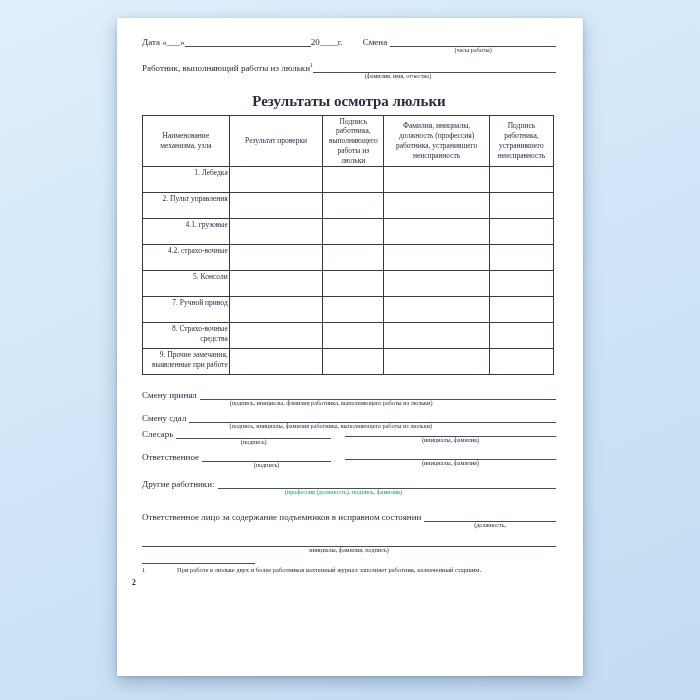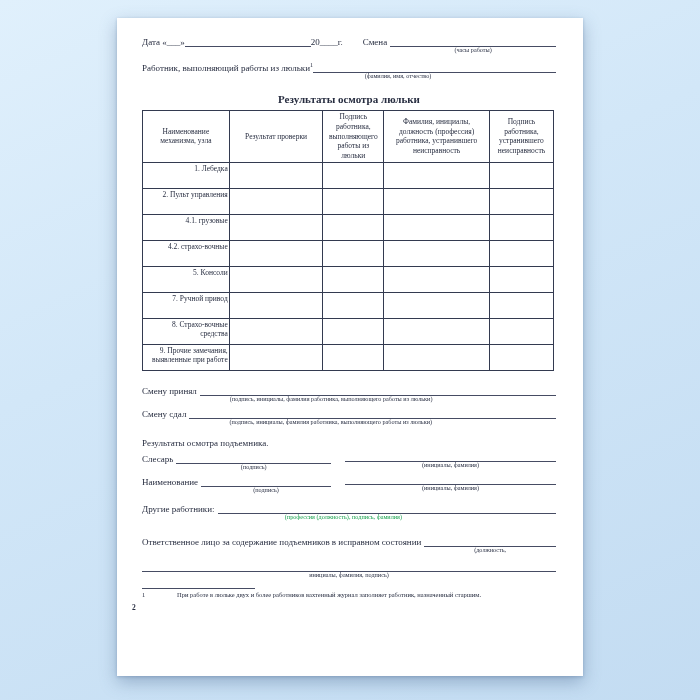--- a/index.html
+++ b/index.html
@@ -29,21 +29,21 @@
   .seg1 { width:189px; display:flex; align-items:flex-end; height:12px; }
   .gap14 { margin-left:14px; }
   .cap {
     position:absolute; top:100%; margin-top:1px;
     left:50%; transform:translateX(-50%);
     font-size:6.2px; line-height:1; white-space:nowrap; color:#2b3145;
   }
   .cap-left { left:30px; transform:none; }
   .cap-l37 { left:37%; }
   sup { font-size:6px; vertical-align:super; line-height:0; }
-  .tbl-title { text-align:center; font-weight:bold; font-size:11px; margin-top:18px; line-height:1.1; }
+  .tbl-title { text-align:center; font-weight:bold; font-size:15px; margin-top:18px; line-height:1.1; }
   table.insp { width:412px; border-collapse:collapse; table-layout:fixed; margin-top:5px; }
   table.insp th, table.insp td { border:1px solid #333a50; }
   table.insp thead th {
     height:48px; font-size:7.5px; line-height:1.3; font-weight:normal;
     text-align:center; vertical-align:middle; padding:1px 2px;
   }
   table.insp tbody td {
     height:24px; font-size:7.5px; line-height:1.25;
     vertical-align:top; text-align:right; padding:1px 1px 0 2px;
     white-space:normal;
@@ -162,39 +162,36 @@
       <span class="cap cap-left">(подпись, инициалы, фамилия работника, выполняющего работы из люльки)</span>
     </span>
   </div>
   <div class="frow" style="margin-top:11px">
     <span class="lbl">Смену сдал</span>
     <span class="bl grow" style="margin-left:3px">
       <span class="cap cap-left" style="left:40px">(подпись, инициалы, фамилия работника, выполняющего работы из люльки)</span>
     </span>
   </div>
 
-  <div class="frow section-title" style="margin-top:17px">
-    <span class="lbl">Результаты осмотра подъемника.</span>
-  </div>
 
   <div class="frow" style="margin-top:2px">
     <span class="seg1">
       <span class="lbl">Слесарь</span>
       <span class="bl grow" style="margin-left:3px">
         <span class="cap">(подпись)</span>
       </span>
     </span>
     <span class="bl grow gap14">
       <span class="cap">(инициалы, фамилия)</span>
     </span>
   </div>
 
   <div class="frow" style="margin-top:11px">
     <span class="seg1">
-      <span class="lbl">Наименование</span>
+      <span class="lbl">Ответственное</span>
       <span class="bl grow" style="margin-left:3px">
         <span class="cap">(подпись)</span>
       </span>
     </span>
     <span class="bl grow gap14">
       <span class="cap">(инициалы, фамилия)</span>
     </span>
   </div>
 
   <div class="frow" style="margin-top:17px">

